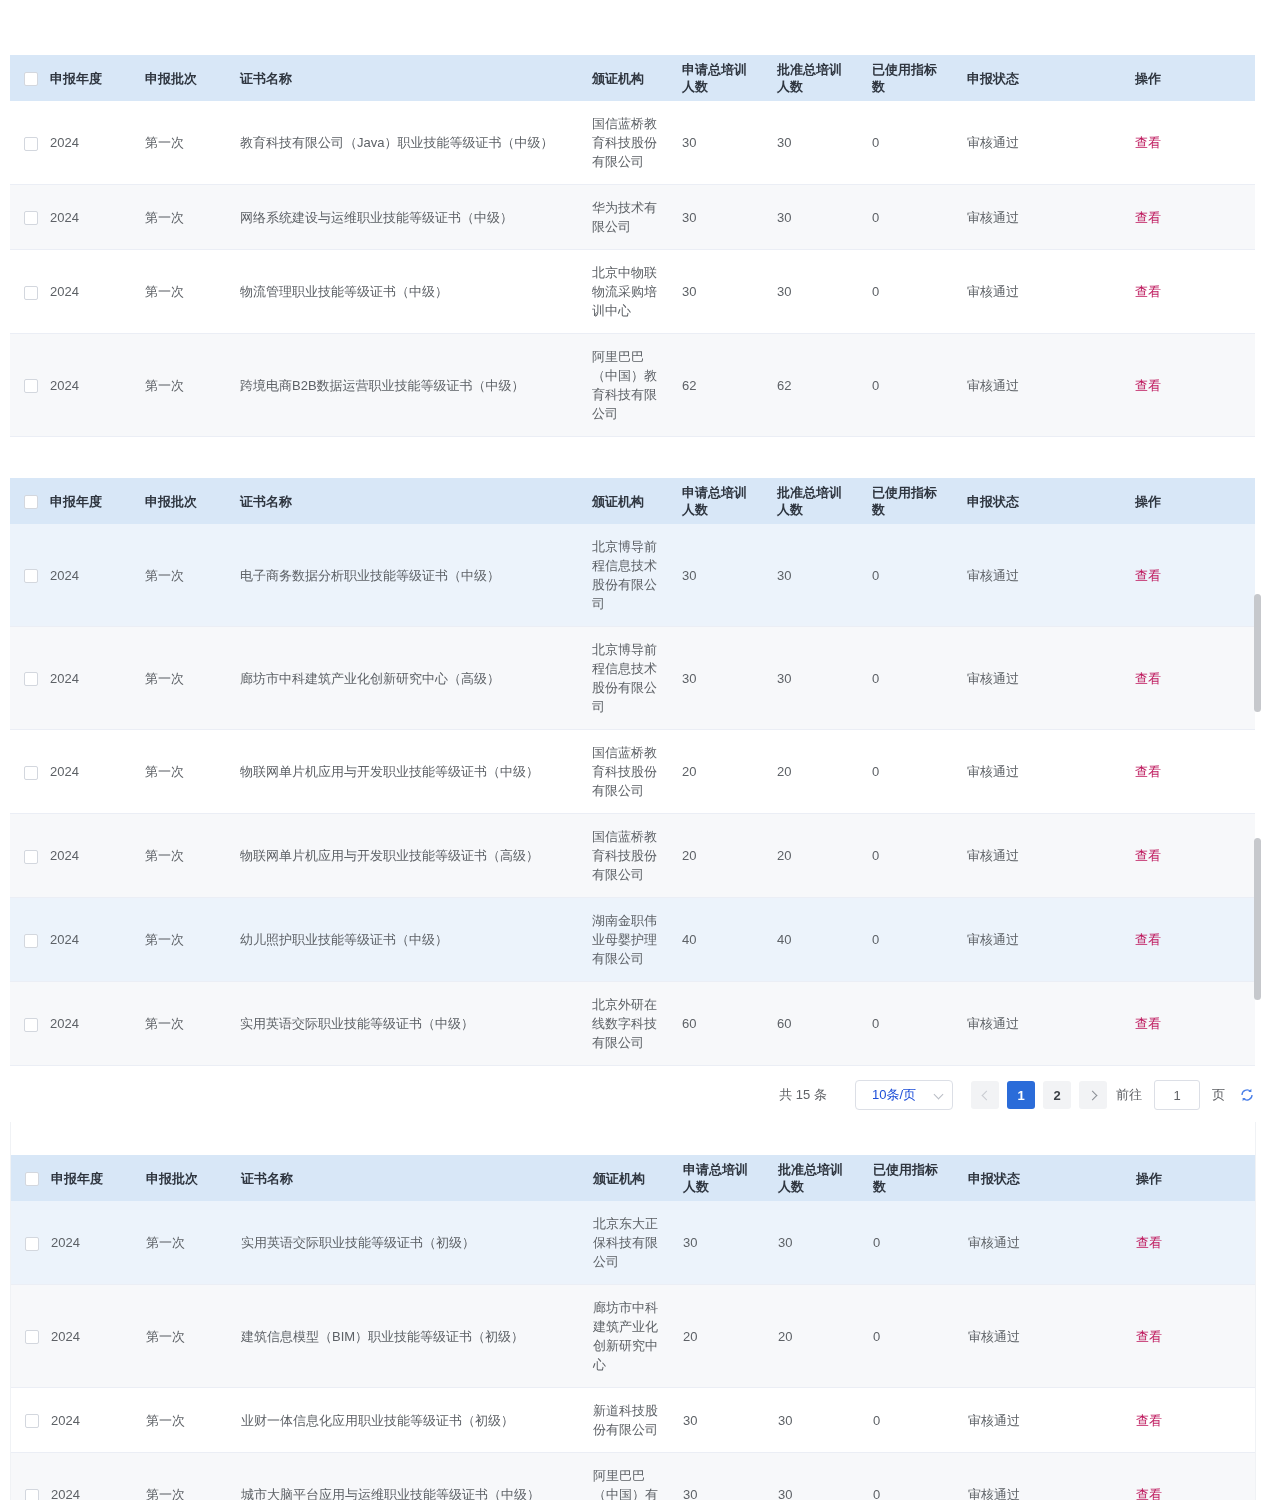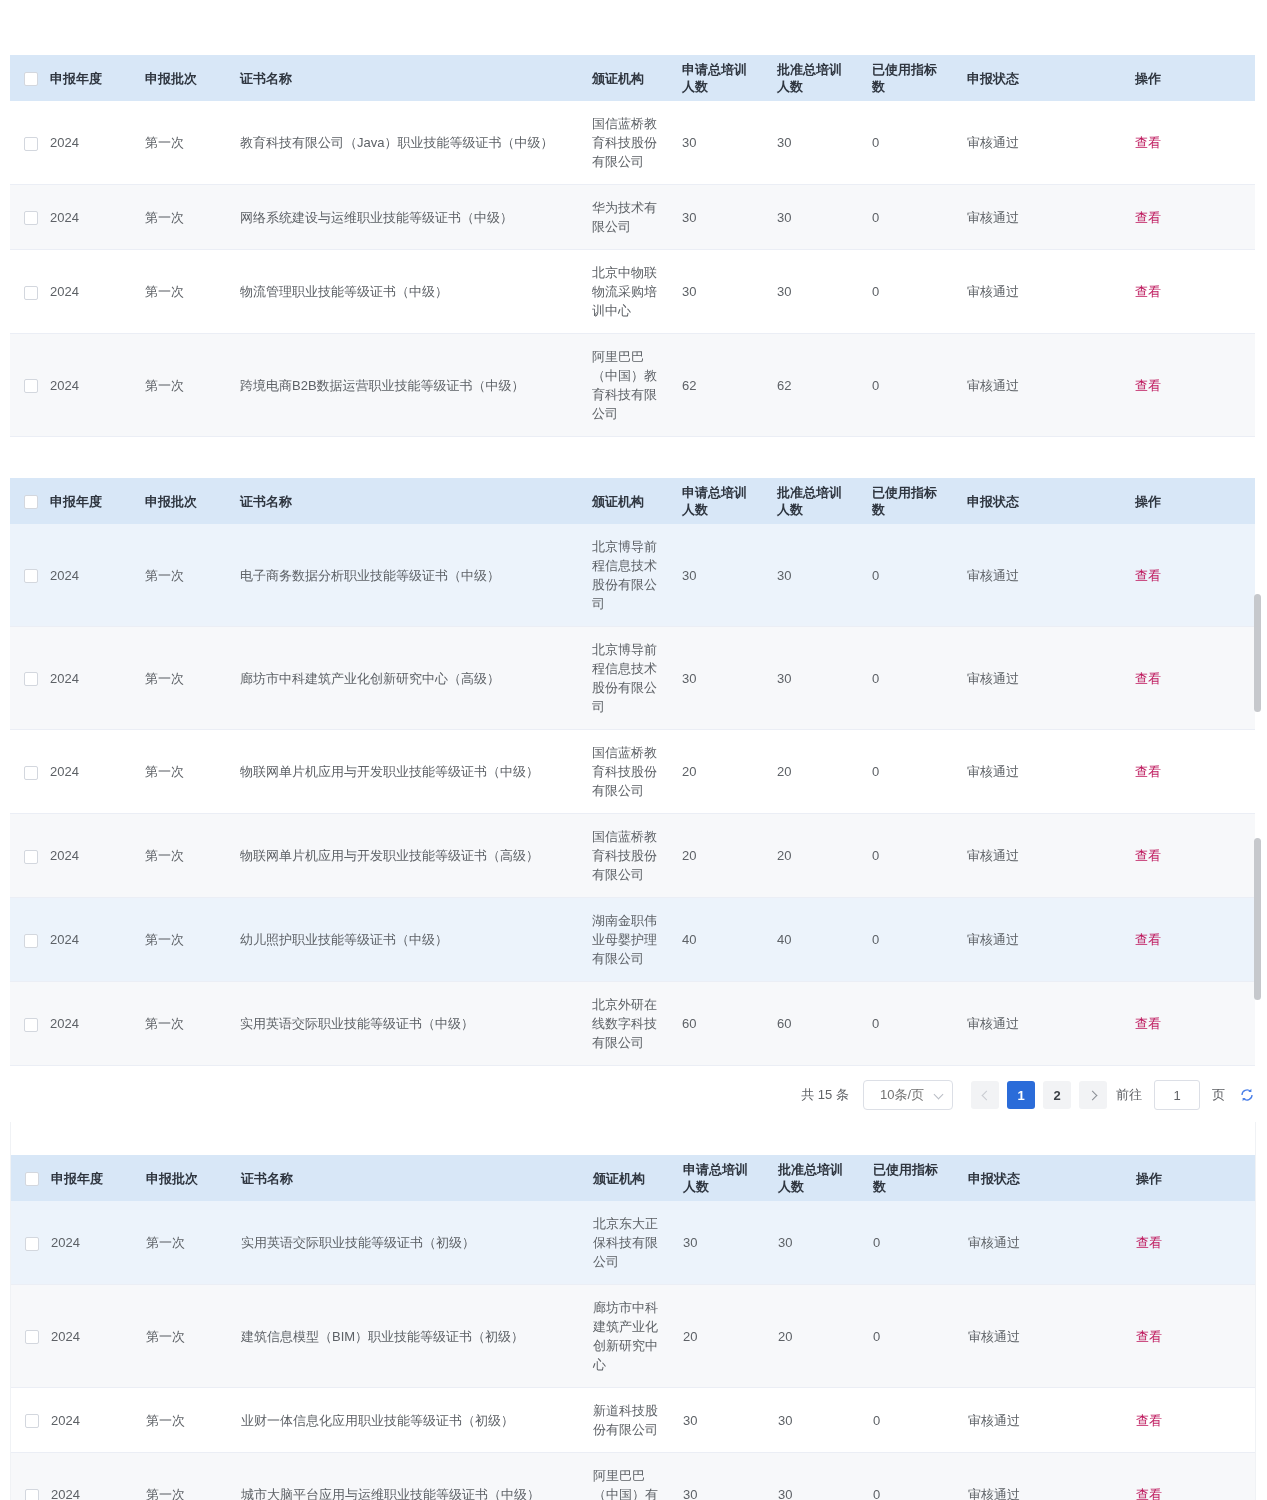--- a/index.html
+++ b/index.html
@@ -33,24 +33,24 @@
   .block-1 { margin-top:0; }
   .block-2 { margin-top:8px; }
   .block-3 { margin-top:12px; border-left:1px solid #f0f2f5; border-right:1px solid #f0f2f5; }
 
   .pager {
     display:flex; align-items:center; justify-content:flex-end;
     width:1245px; margin-top:14px; font-size:13px; color:#606266; gap:8px;
   }
   .pager-1 { margin-top:14px; margin-bottom:2px; }
   .pager-2 { margin-top:16px; }
-  .total { margin-right:6px; }
+  .total { margin-right:20px; }
   .size-select {
     position:relative; height:30px; border:1px solid #dcdfe6; border-radius:4px;
-    padding:0 28px 0 16px; display:inline-flex; align-items:center; color:#737373;
+    padding:0 36px 0 16px; display:inline-flex; align-items:center; color:#1d4ed8;
     background:#fff; cursor:pointer; margin-right:10px;
   }
   .chev { display:inline-block; width:7px; height:7px; border-right:1.5px solid #8a8e95; border-top:1.5px solid #8a8e95; }
   .chev.down { transform:rotate(135deg); position:absolute; right:10px; top:10px; border-color:#b8bcc4; }
   .chev.left  { transform:rotate(-135deg); margin-left:2px; }
   .chev.right { transform:rotate(45deg); margin-right:2px; }
   .chev.dim { border-color:#c8cbd1; }
 
   .pg-btn {
     min-width:28px; height:28px; padding:0 4px; background:#f2f3f5; border-radius:3px;

